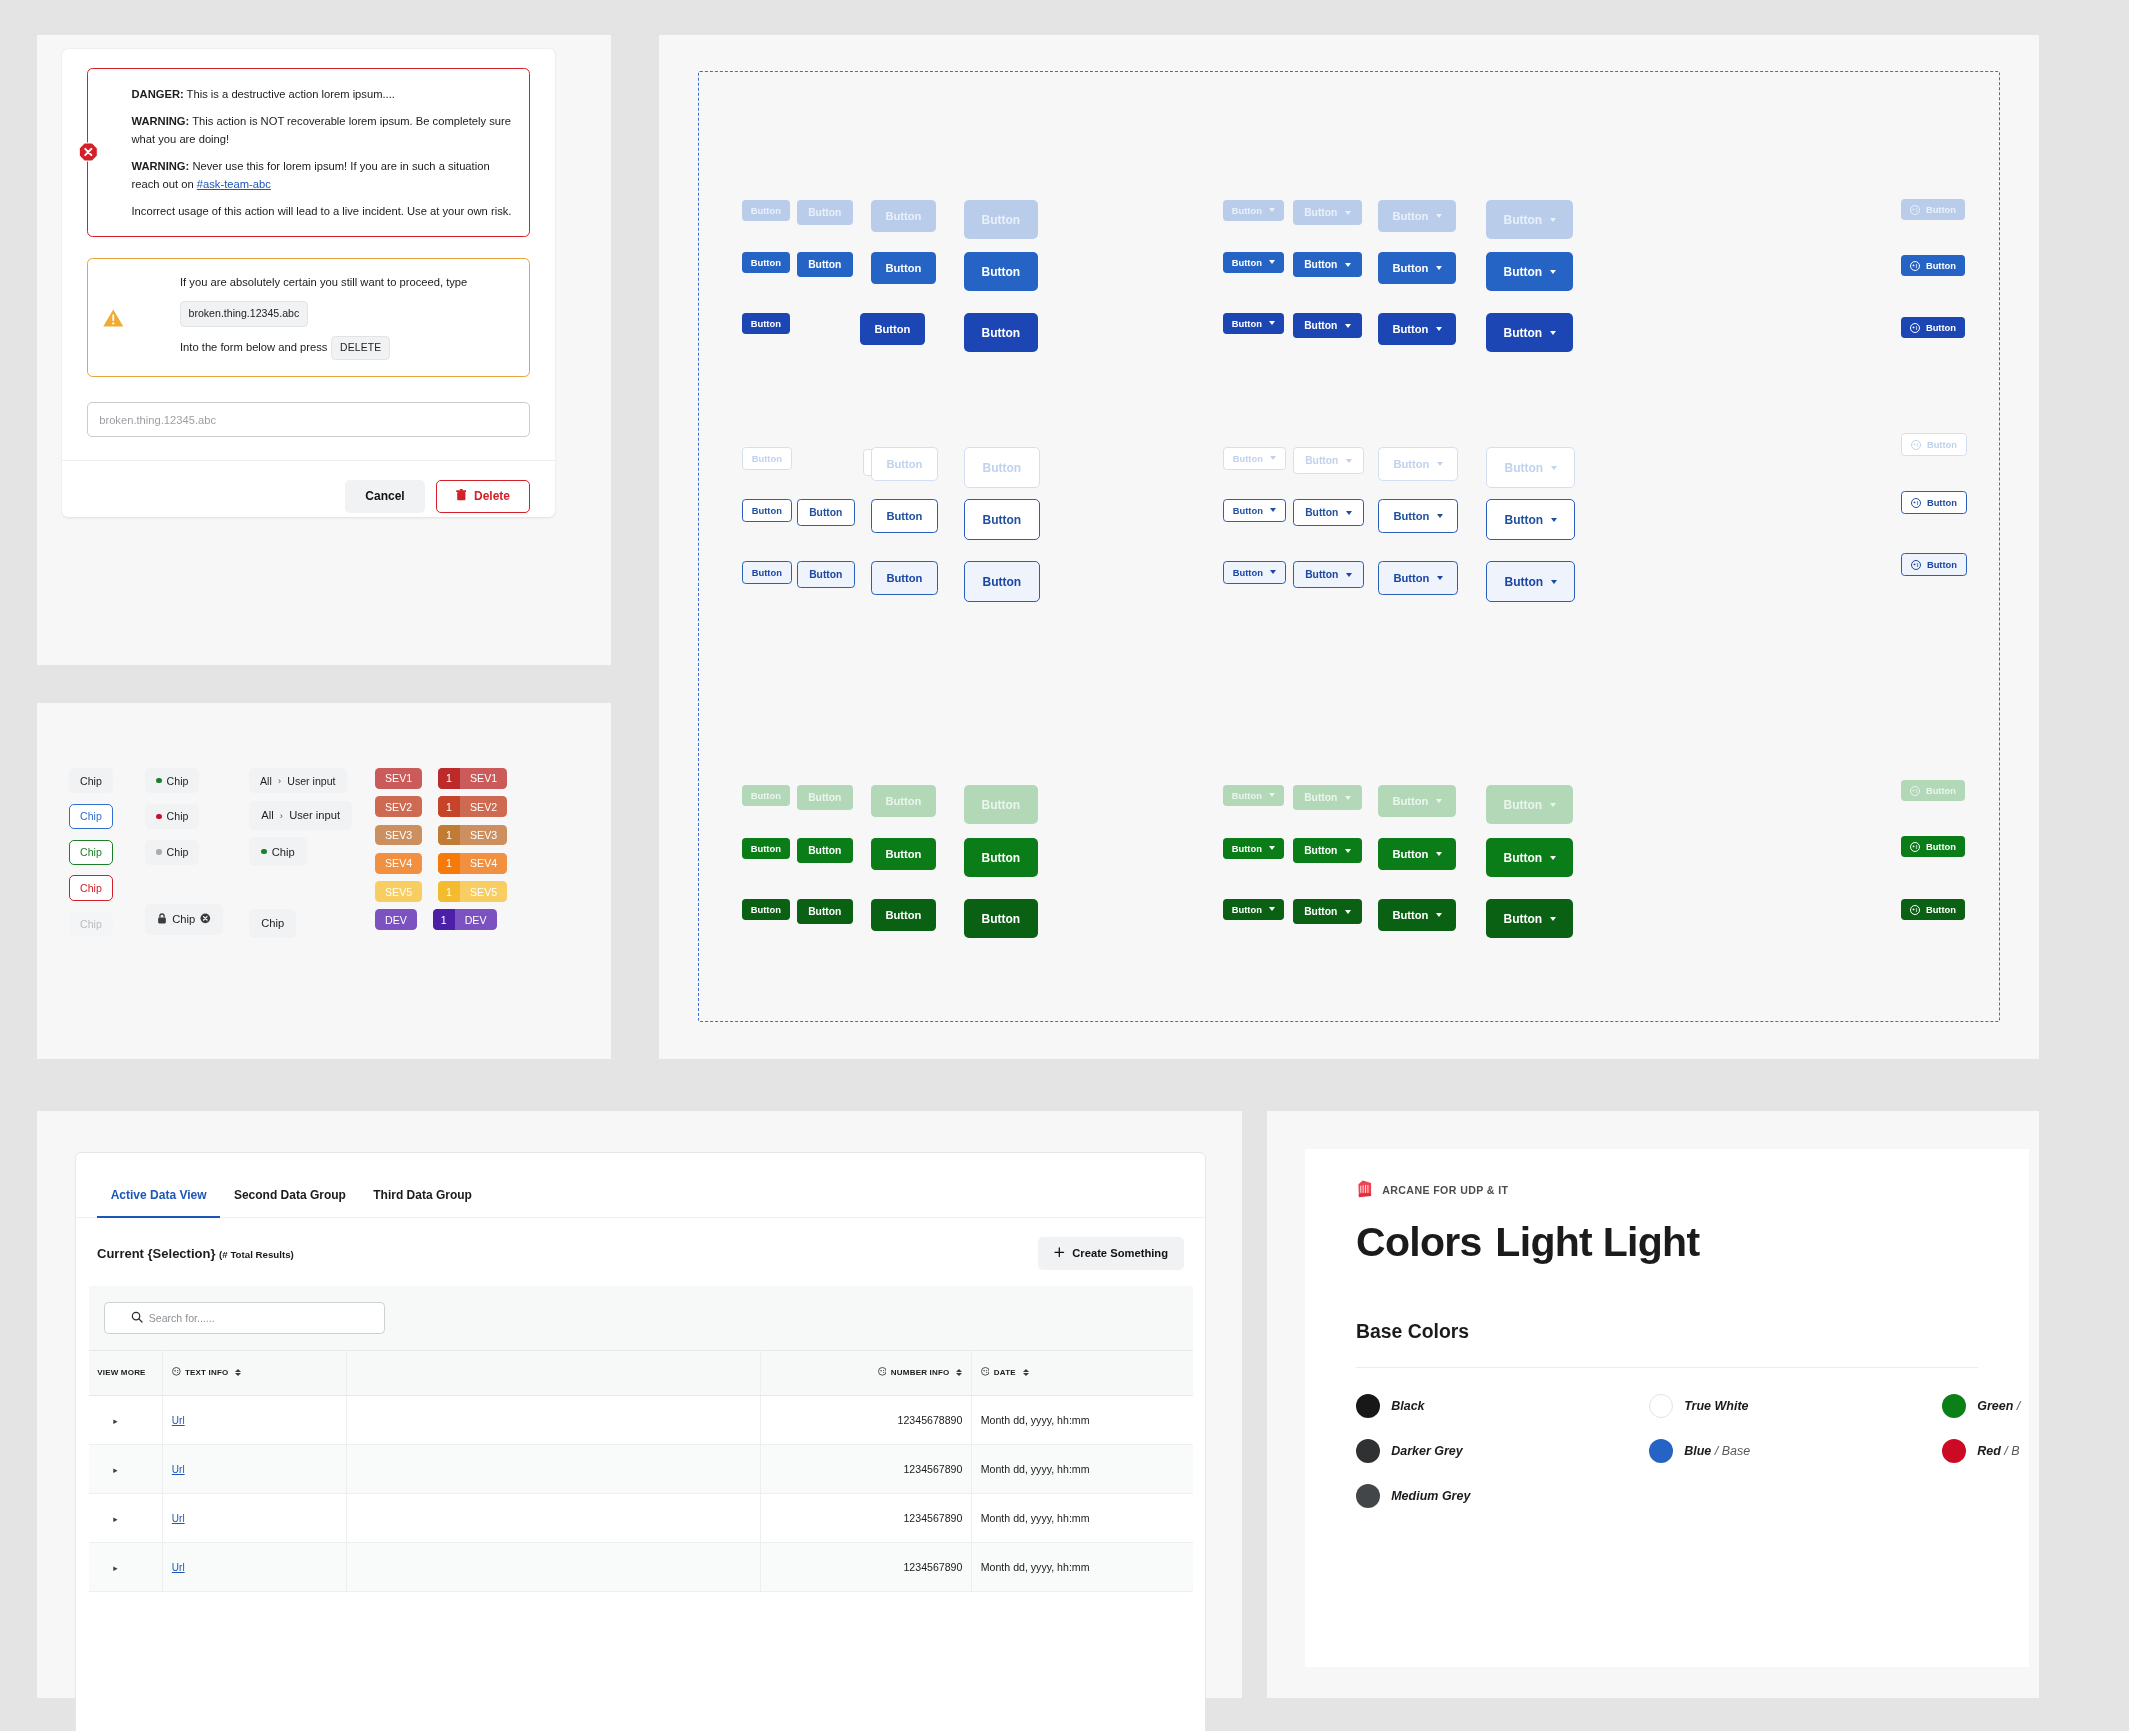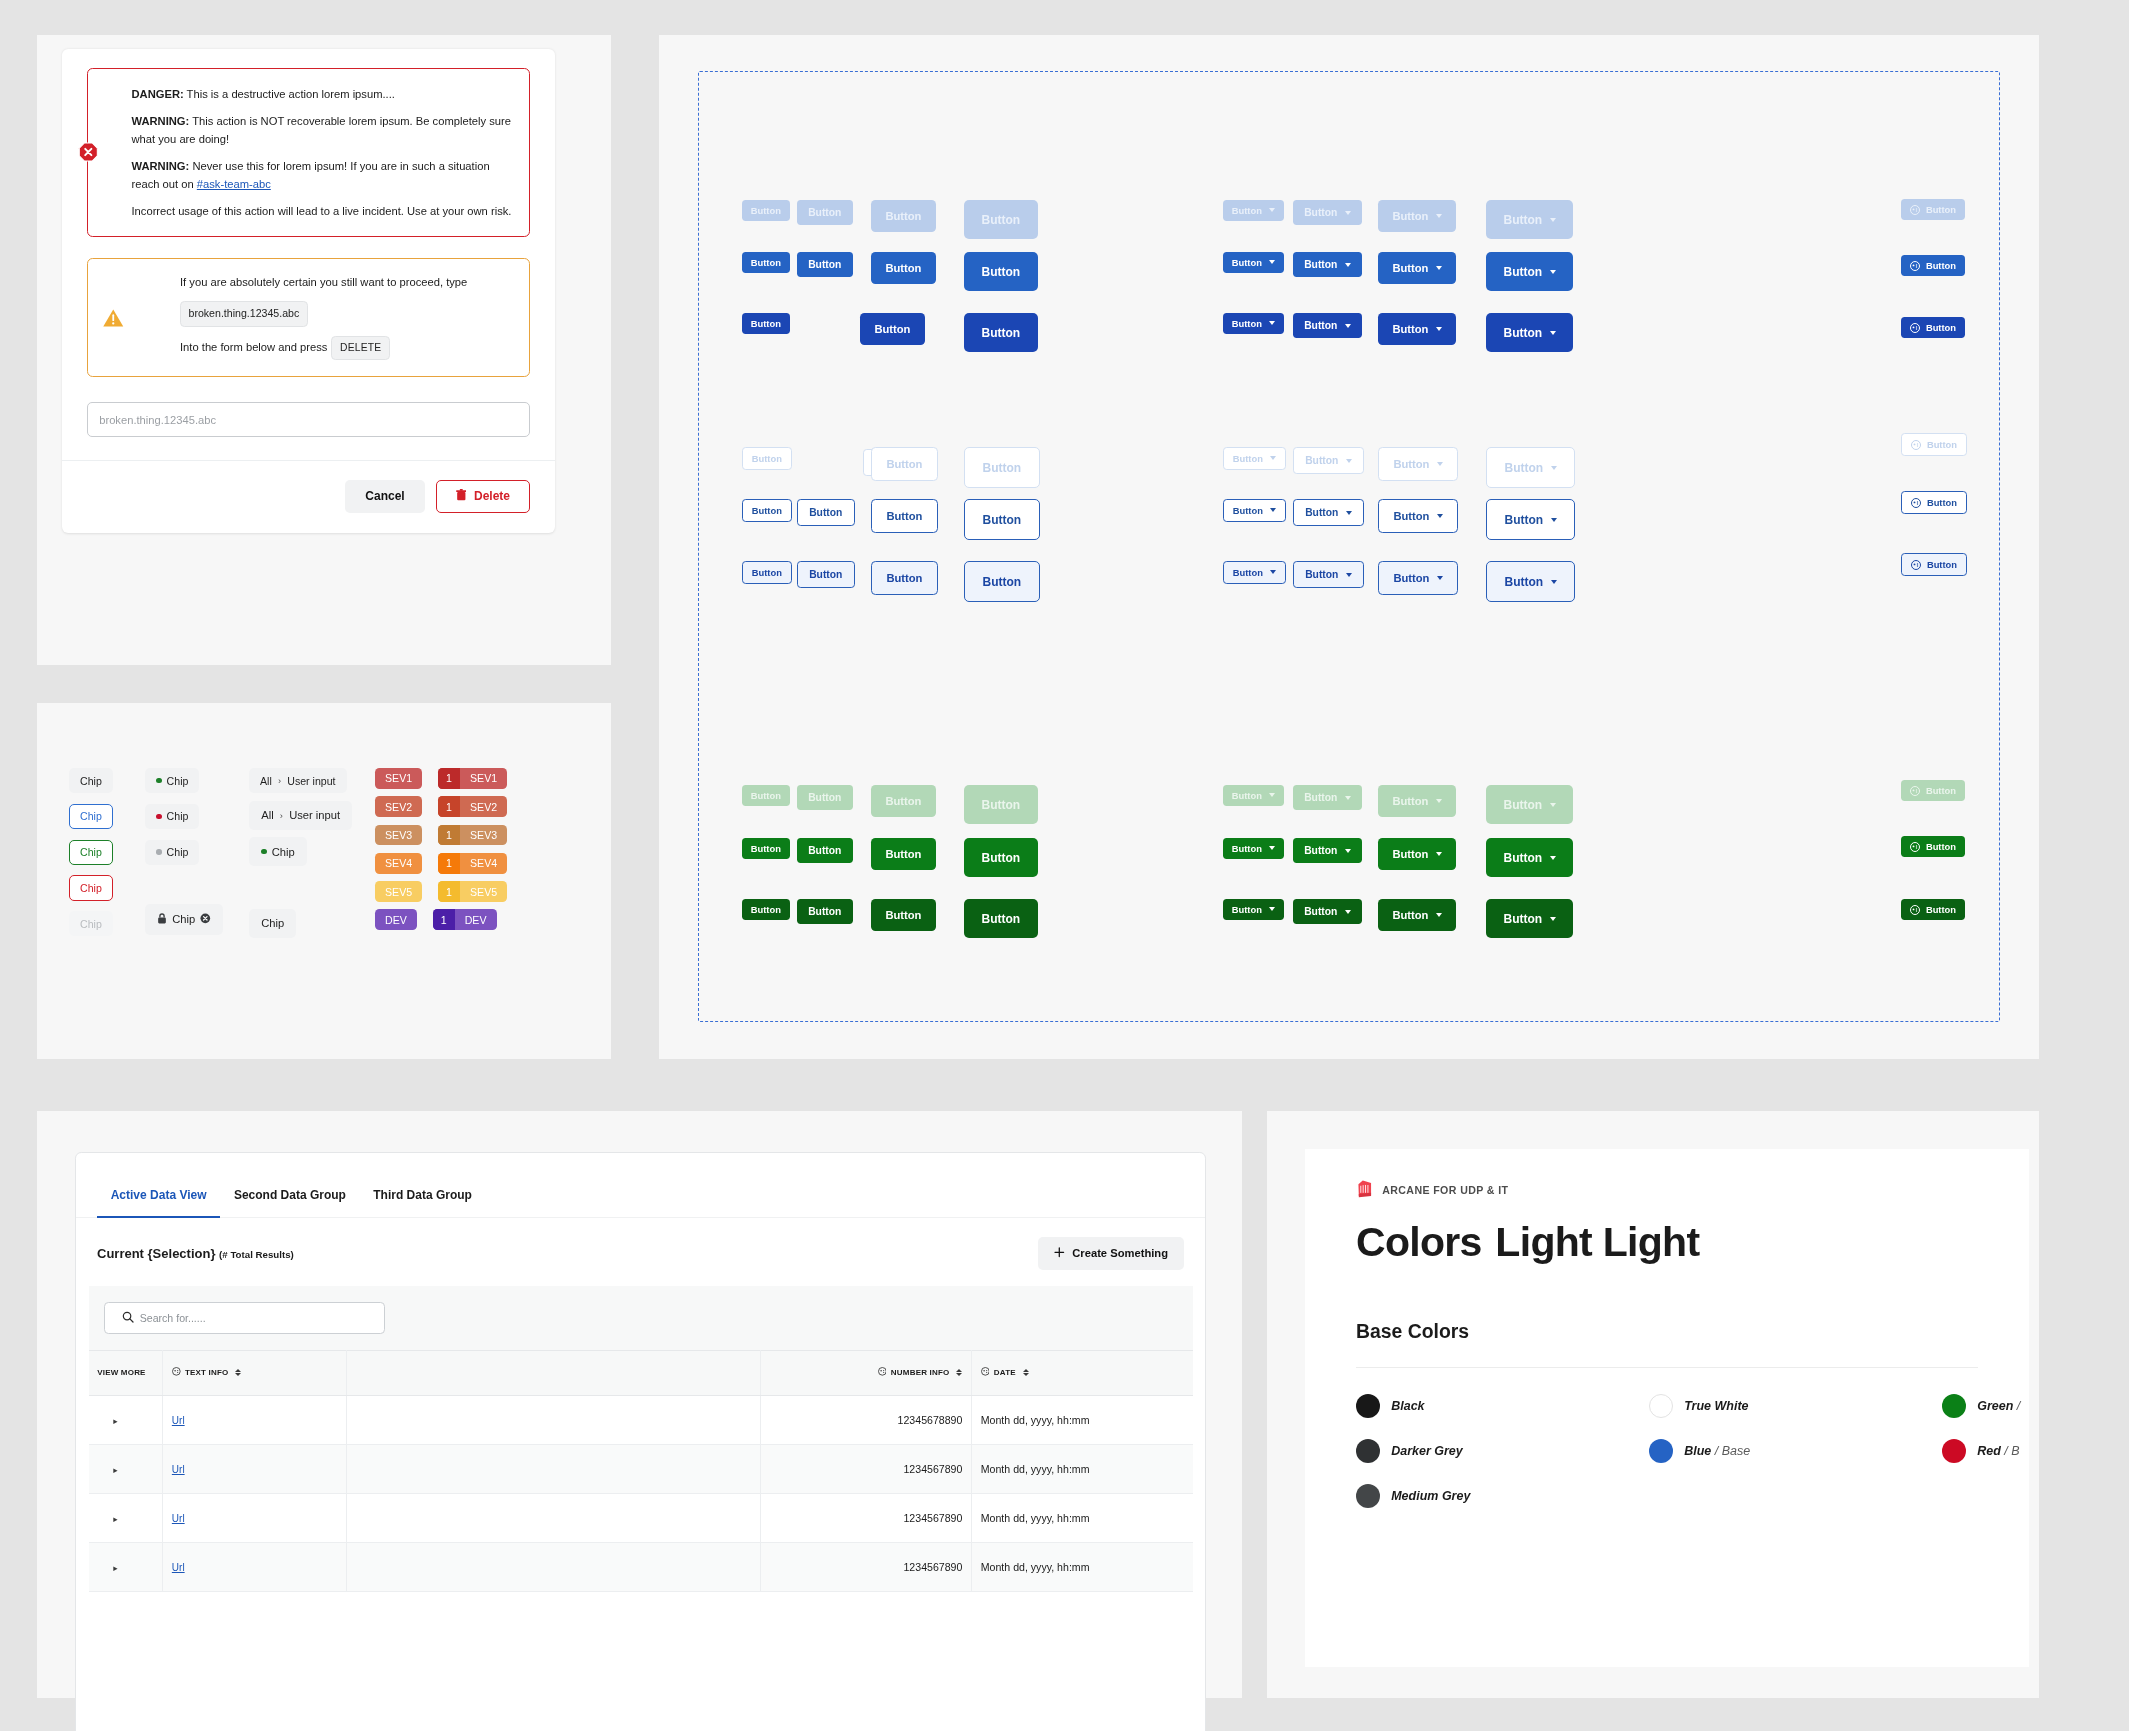--- a/index.html
+++ b/index.html
@@ -87,21 +87,21 @@
   .confirm-input {
     margin-top: 25px; width: 100%; height: 35px;
     border: 1px solid #c9ccd0; border-radius: 5px;
     padding: 0 11.2px; font-size: 11.2px; color: #1b1b1b;
     font-family: "Liberation Sans", sans-serif; background: #fff;
   }
   .confirm-input::placeholder { color: #9b9fa4; }
 
   .dialog-foot {
     margin-top: 22.5px; border-top: 0.6px solid #eceff1;
-    padding: 19px 25px 20px 25px;
+    padding: 19px 25px 4px 25px;
     display: flex; justify-content: flex-end; gap: 11.2px;
   }
   .btn-cancel {
     background: #f1f2f3; border: none; border-radius: 5px;
     padding: 8.7px 20px; font-size: 12px; font-weight: bold; color: #111;
     font-family: "Liberation Sans", sans-serif; cursor: pointer;
   }
   .btn-delete {
     background: #fff; border: 1.1px solid #d32029; border-radius: 5px;
     padding: 8px 19px; font-size: 12px; font-weight: bold; color: #d32029;
@@ -193,21 +193,21 @@
   .sel-title .sub { font-size: 9.7px; font-weight: bold; }
   .btn-create {
     background: #f1f2f3; border: none; border-radius: 5px; padding: 10px 16px;
     font-size: 11.2px; font-weight: bold; color: #111; cursor: pointer;
     font-family: "Liberation Sans", sans-serif;
     display: inline-flex; align-items: center; gap: 7.5px;
   }
   .search-band { background: #f7f8f8; padding: 16px 15px; margin: 0 12.5px; }
   .search-box {
     width: 281px; height: 32px; background: #fff; border: 0.9px solid #ccd0d4;
-    border-radius: 4.4px; display: flex; align-items: center; gap: 6.2px; padding: 0 17px;
+    border-radius: 4.4px; display: flex; align-items: center; gap: 6.2px; padding: 0 26px;
   }
   .search-box input {
     border: none; outline: none; font-size: 10.6px; color: #1b1b1b; flex: 1;
     font-family: "Liberation Sans", sans-serif; background: transparent;
   }
   .search-box input::placeholder { color: #8c9196; }
 
   table.dt { width: calc(100% - 25px); margin: 0 12.5px; border-collapse: collapse; }
   table.dt th {
     background: #f7f8f8; border-top: 0.6px solid #e6e8ea; border-bottom: 0.6px solid #e6e8ea;

